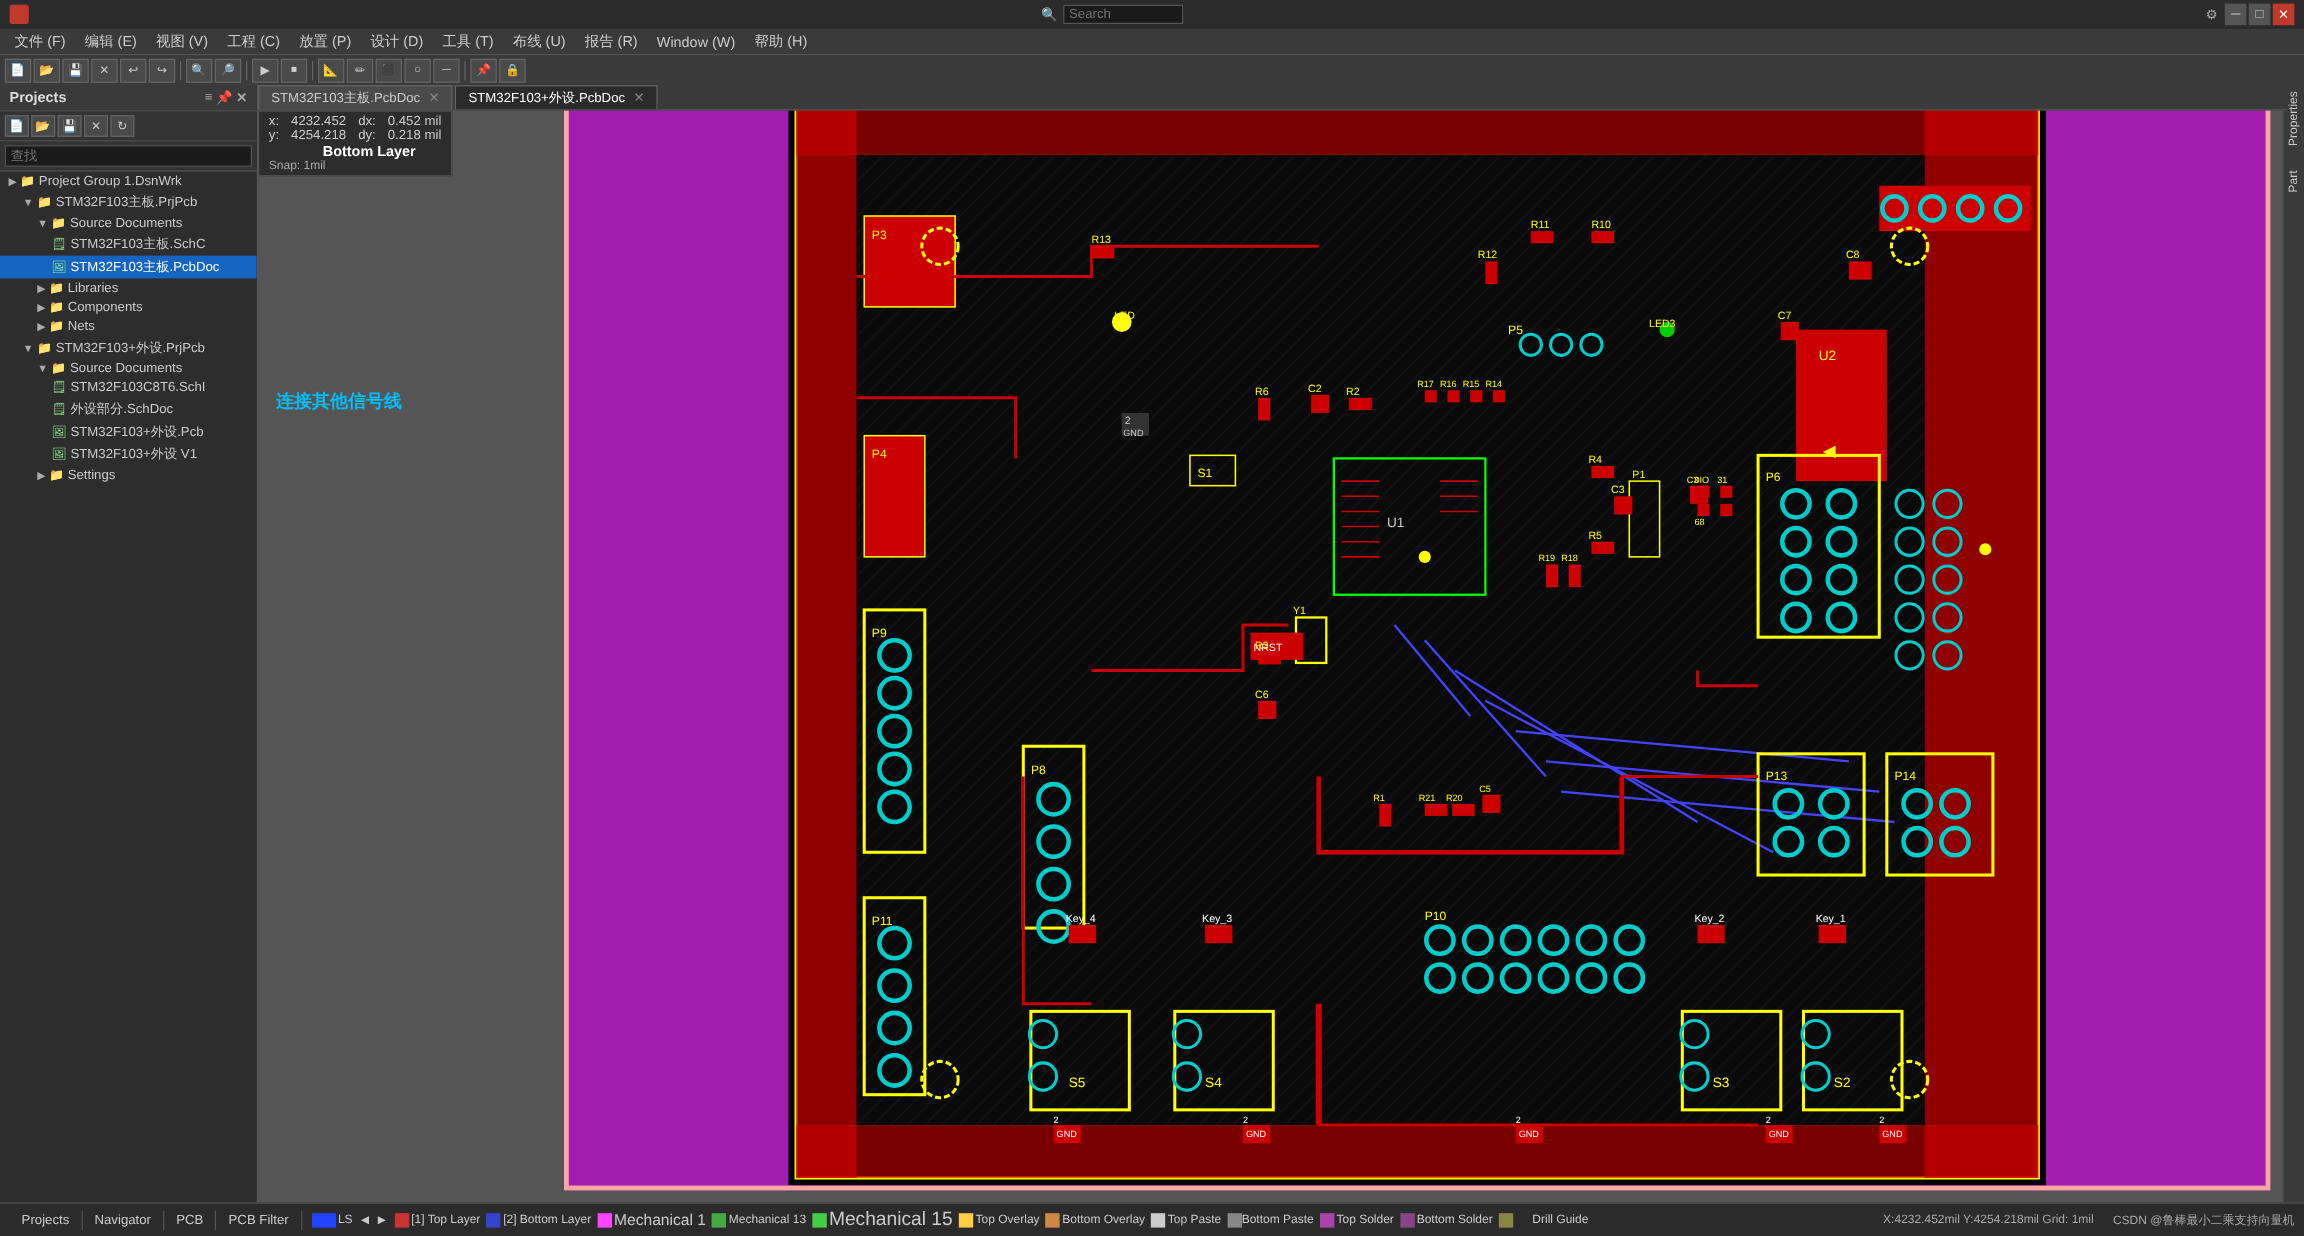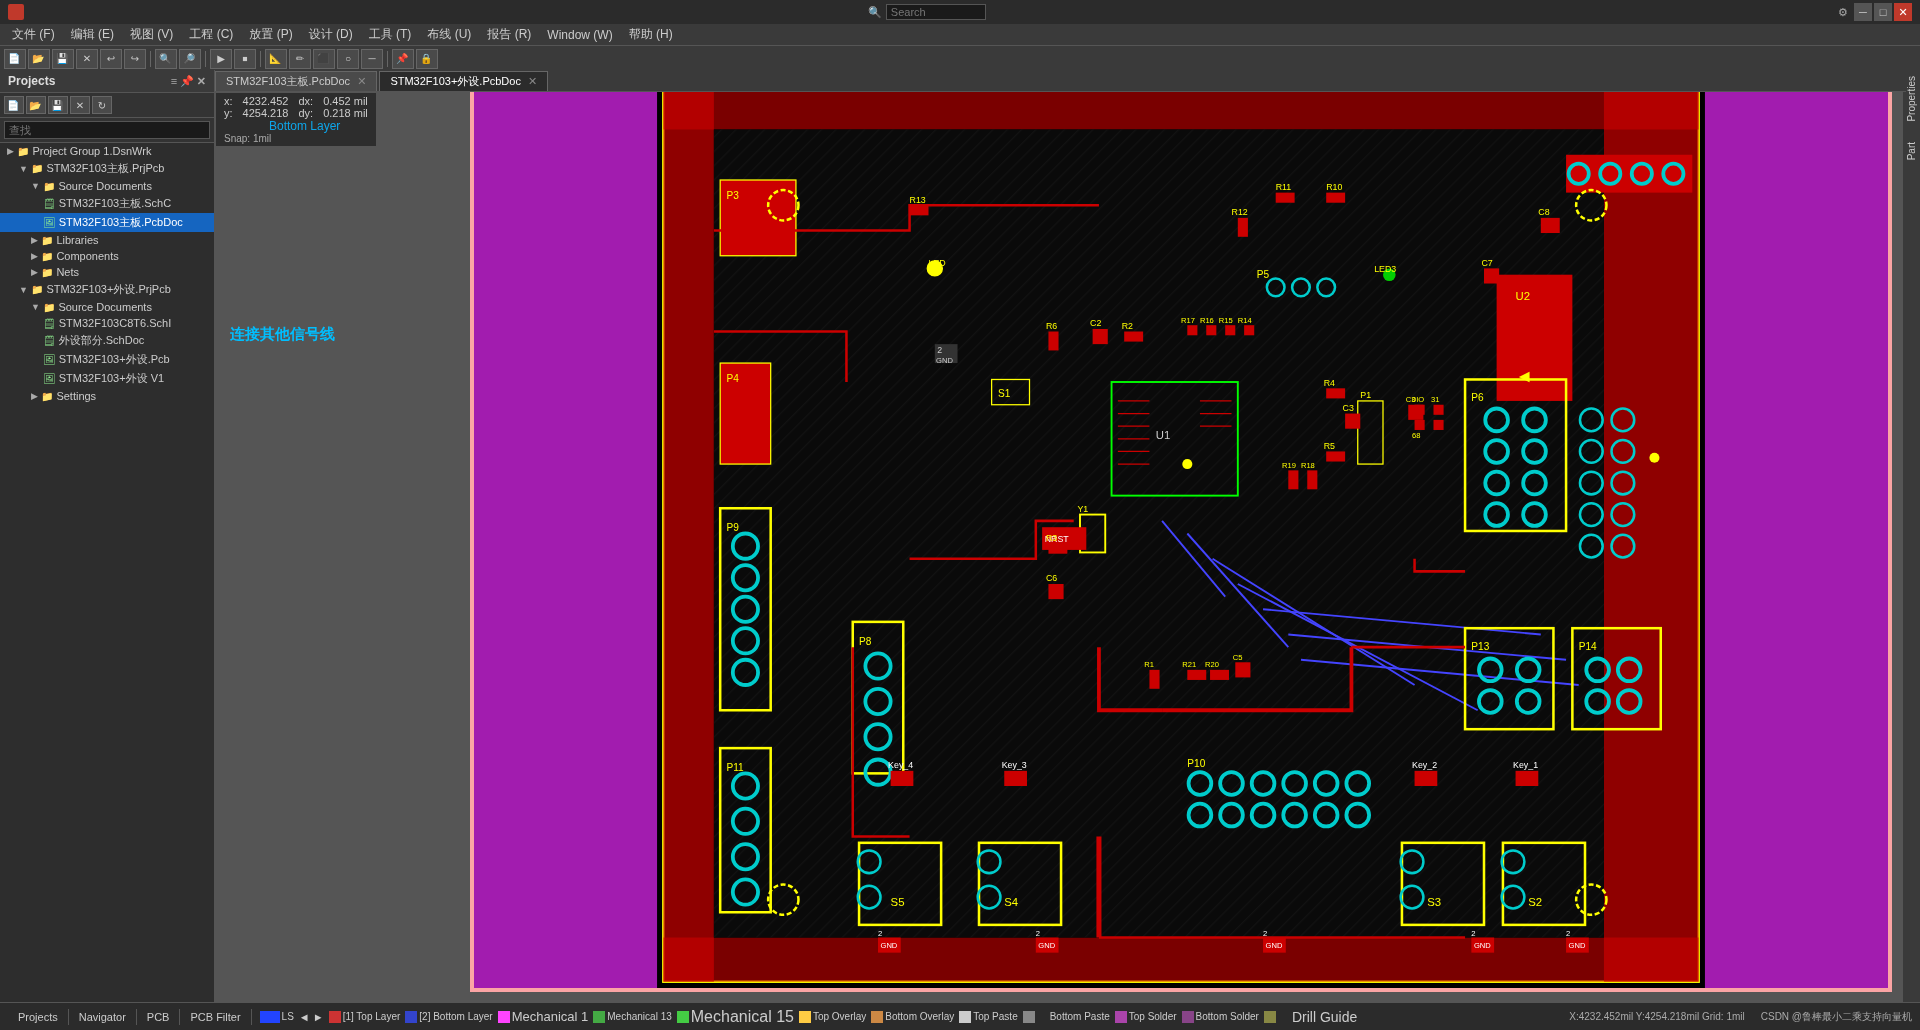--- a/index.html
+++ b/index.html
@@ -184,21 +184,21 @@
     <span>4232.452</span>
     <span>dx:</span>
     <span>0.452 mil</span>
   </div>
   <div style="display:flex;gap:10px;">
     <span>y:</span>
     <span>4254.218</span>
     <span>dy:</span>
     <span>0.218 mil</span>
   </div>
-  <div style="color:#0ea5e9;font-weight:normal;font-size:12px;padding-left:45px;">Bottom Layer</div>
+  <div style="color:#ffffff;font-weight:bold;font-size:12px;padding-left:45px;">Bottom Layer</div>
   <div style="color:#aaa;font-size:10px;">Snap: 1mil</div>
 </div>
 
 <div id="main-layout">
 
   <div id="sidebar">
     <div id="panel-header">
       <span style="font-size:12px;font-weight:bold;color:#ddd;">Projects</span>
       <div style="display:flex;gap:3px;">
         <span style="cursor:pointer;color:#aaa;font-size:11px;">≡</span>
@@ -662,33 +662,33 @@
       <span style="font-size:10px;">Top Overlay</span>
     </div>
     <div style="display:flex;align-items:center;gap:2px;cursor:pointer;">
       <span style="width:12px;height:12px;background:#cc8844;display:inline-block;"></span>
       <span style="font-size:10px;">Bottom Overlay</span>
     </div>
     <div style="display:flex;align-items:center;gap:2px;cursor:pointer;">
       <span style="width:12px;height:12px;background:#cccccc;display:inline-block;"></span>
       <span style="font-size:10px;">Top Paste</span>
     </div>
-    <div style="display:flex;align-items:center;gap:15px;cursor:pointer;">
+    <div style="display:flex;align-items:center;gap:0;cursor:pointer;">
       <span style="width:12px;height:12px;background:#888888;display:inline-block;"></span>
       <span style="font-size:10px;">Bottom Paste</span>
     </div>
     <div style="display:flex;align-items:center;gap:2px;cursor:pointer;">
       <span style="width:12px;height:12px;background:#aa44aa;display:inline-block;"></span>
       <span style="font-size:10px;">Top Solder</span>
     </div>
     <div style="display:flex;align-items:center;gap:2px;cursor:pointer;">
       <span style="width:12px;height:12px;background:#884488;display:inline-block;"></span>
       <span style="font-size:10px;">Bottom Solder</span>
     </div>
     <div style="display:flex;align-items:center;gap:2px;cursor:pointer;">
       <span style="width:12px;height:12px;background:#888844;display:inline-block;"></span>
-      <span style="font-size:14px;padding-left:14px;">Drill Guide</span>
+      <span style="font-size:10px;padding-left:14px;">Drill Guide</span>
     </div>
   </div>
 
   <div style="font-size:10px;color:#aaa;margin-left:8px;white-space:nowrap;">X:4232.452mil Y:4254.218mil  Grid: 1mil</div>
   <div style="font-size:10px;color:#aaa;margin-left:16px;white-space:nowrap;">CSDN @鲁棒最小二乘支持向量机</div>
 </div>
 
 </body></html>

